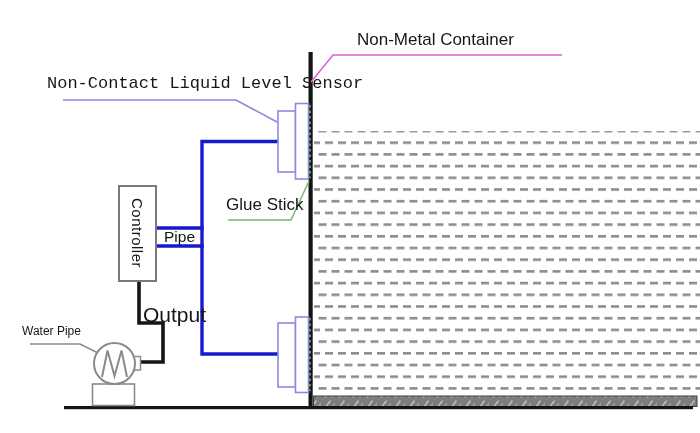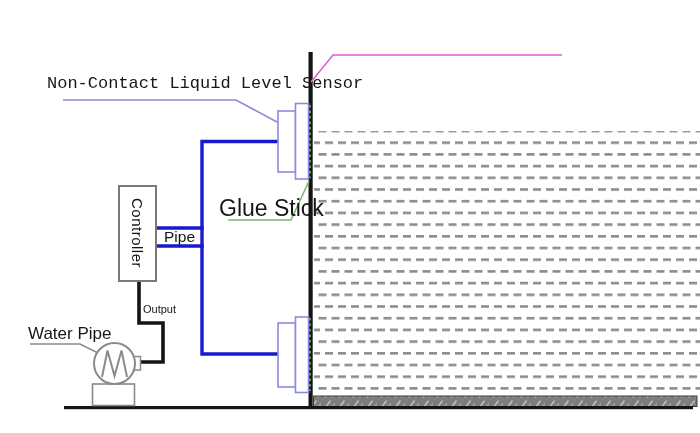--- a/index.html
+++ b/index.html
@@ -6,24 +6,24 @@
   .canvas {
     position:relative; width:700px; height:433px; background:#ffffff;
     font-family:"Liberation Sans", sans-serif; overflow:hidden;
   }
   .layer { position:absolute; left:0; top:0; }
   .label {
     position:absolute; color:#161616; white-space:nowrap; line-height:1.1;
   }
   .lbl-container   { left:357px; top:31px;  font-size:17px; }
   .lbl-sensor      { left:47px;  top:75px;  font-size:17px;font-family:Liberation Mono, monospace; }
-  .lbl-glue        { left:219px; top:196px; font-size:23px; }
+  .lbl-glue        { left:226px; top:196px; font-size:17px; }
   .lbl-input       { left:164px; top:228px; font-size:15.5px; }
-  .lbl-output      { left:143px; top:303px; font-size:11px; }
-  .lbl-waterpipe   { left:28px;  top:325px; font-size:17px; }
+  .lbl-output      { left:143px; top:303px; font-size:21px; }
+  .lbl-waterpipe   { left:22px;  top:325px; font-size:12px; }
   .controller-box {
     position:absolute; left:118px; top:185px; width:39px; height:97px;
     border:2px solid #7a7a7a; background:#ffffff; box-sizing:border-box;
     display:flex; align-items:center; justify-content:center;
   }
   .controller-text {
     writing-mode:vertical-rl; font-size:15px; color:#161616; letter-spacing:0.5px;
   }
 </style>
 </head>
@@ -76,19 +76,20 @@
     <rect x="295.5" y="103.5" width="13" height="75.5" fill="#ffffff" stroke-width="1.6" stroke="#8a8ade"></rect>
 
     <rect x="278" y="323" width="17.5" height="64" fill="#ffffff" stroke-width="1.6" stroke="#8a8ade"></rect>
     <rect x="295.5" y="317" width="13" height="75.5" fill="#ffffff" stroke-width="1.6" stroke="#8a8ade"></rect>
   </svg>
 
   <div class="controller-box">
     <span class="controller-text">Controller</span>
   </div>
 
+  <div class="label lbl-container">Non-Metal Container</div>
   <div class="label lbl-sensor">Non-Contact Liquid Level Sensor</div>
   <div class="label lbl-glue">Glue Stick</div>
   <div class="label lbl-input">Pipe</div>
   <div class="label lbl-output">Output</div>
   <div class="label lbl-waterpipe">Water Pipe</div>
 
 </div>
 
 </body></html>

